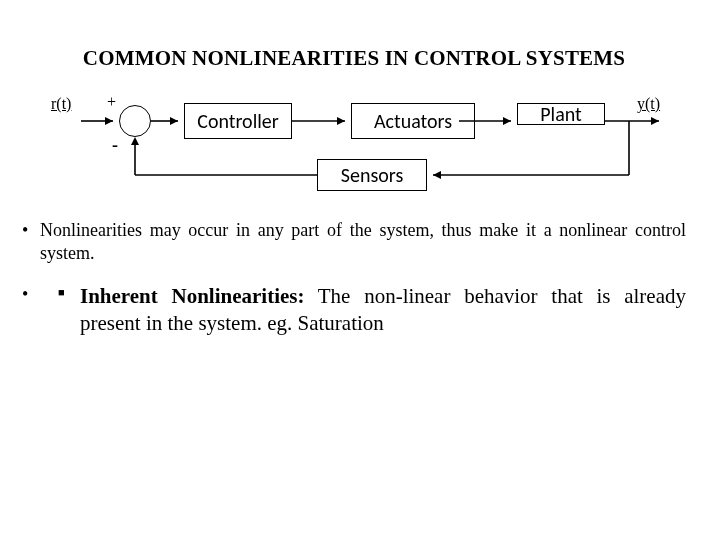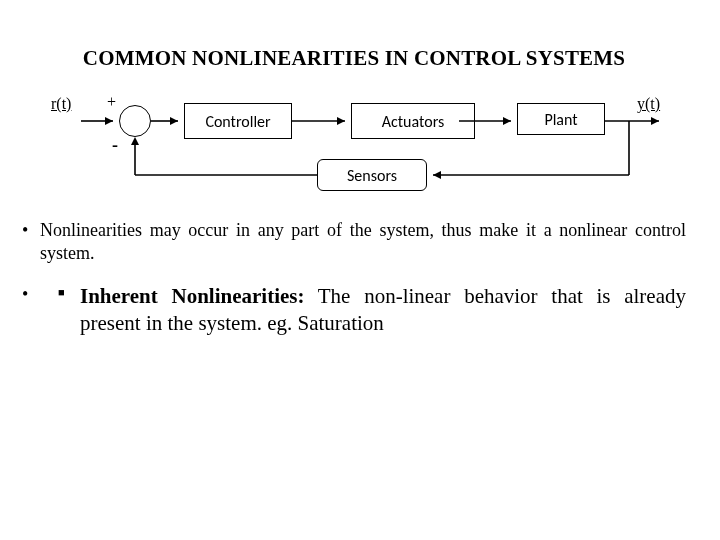--- a/index.html
+++ b/index.html
@@ -8,25 +8,25 @@
   .title { font-size: 21px; font-weight: bold; text-align: center; margin-bottom: 18px; letter-spacing: 0.2px; }
   ul.main { list-style: none; }
   ul.main > li { position: relative; padding-left: 18px; font-size: 18px; line-height: 1.28; margin-bottom: 18px; text-align: justify; }
   ul.main > li::before { content: "•"; position: absolute; left: 0; top: 0; }
   ul.sub { list-style: none; margin-top: 8px; margin-left: 18px; }
   ul.sub > li { position: relative; padding-left: 22px; font-size: 21px; line-height: 1.28; margin-bottom: 16px; text-align: justify; }
   ul.sub > li::before { content: "■"; position: absolute; left: 0; top: 2px; font-size: 11px; }
   .slidenum { position: absolute; right: 40px; bottom: 10px; font-family: Calibri, Arial, sans-serif; font-size: 13px; color: #8a8a8a; }
 
   .diagram { position: relative; width: 610px; height: 110px; margin: 8px auto 20px auto; font-family: Calibri, Arial, sans-serif; }
-  .blk { position: absolute; border: 1.5px solid #000; background: #fff; text-align: center; font-size: 16px; display: flex; align-items: center; justify-content: center; }
+  .blk { position: absolute; border: 1.5px solid #000; background: #fff; text-align: center; font-size: 20px; display: flex; align-items: center; justify-content: center; }
   .controller { left: 135px; top: 14px; width: 108px; height: 36px; }
   .actuators  { left: 302px; top: 14px; width: 124px; height: 36px; }
-  .plant      { left: 468px; top: 14px; width: 88px;  height: 32px; }
-  .sensors    { left: 268px; top: 70px; width: 110px; height: 32px; border-radius: 6px; }
+  .plant      { left: 468px; top: 14px; width: 88px;  height: 22px; }
+  .sensors    { left: 268px; top: 70px; width: 110px; height: 32px; }
   .sum { position: absolute; left: 70px; top: 16px; width: 32px; height: 32px; border: 1.5px solid #000; border-radius: 50%; background: #fff; }
   .lbl { position: absolute; font-family: "Times New Roman", Times, serif; font-size: 16px; }
   .rt  { left: 2px;  top: 6px;  text-decoration: underline; }
   .yt  { left: 588px; top: 6px;  text-decoration: underline; }
   .plus  { left: 58px; top: 4px;  font-size: 16px; }
   .minus { left: 63px; top: 46px; font-size: 18px; font-weight: bold; }
 
   svg.wires { position: absolute; left: 0; top: 0; width: 610px; height: 110px; }
   svg.wires line { stroke: #000; stroke-width: 1.6; }
   svg.wires polygon { fill: #000; }

